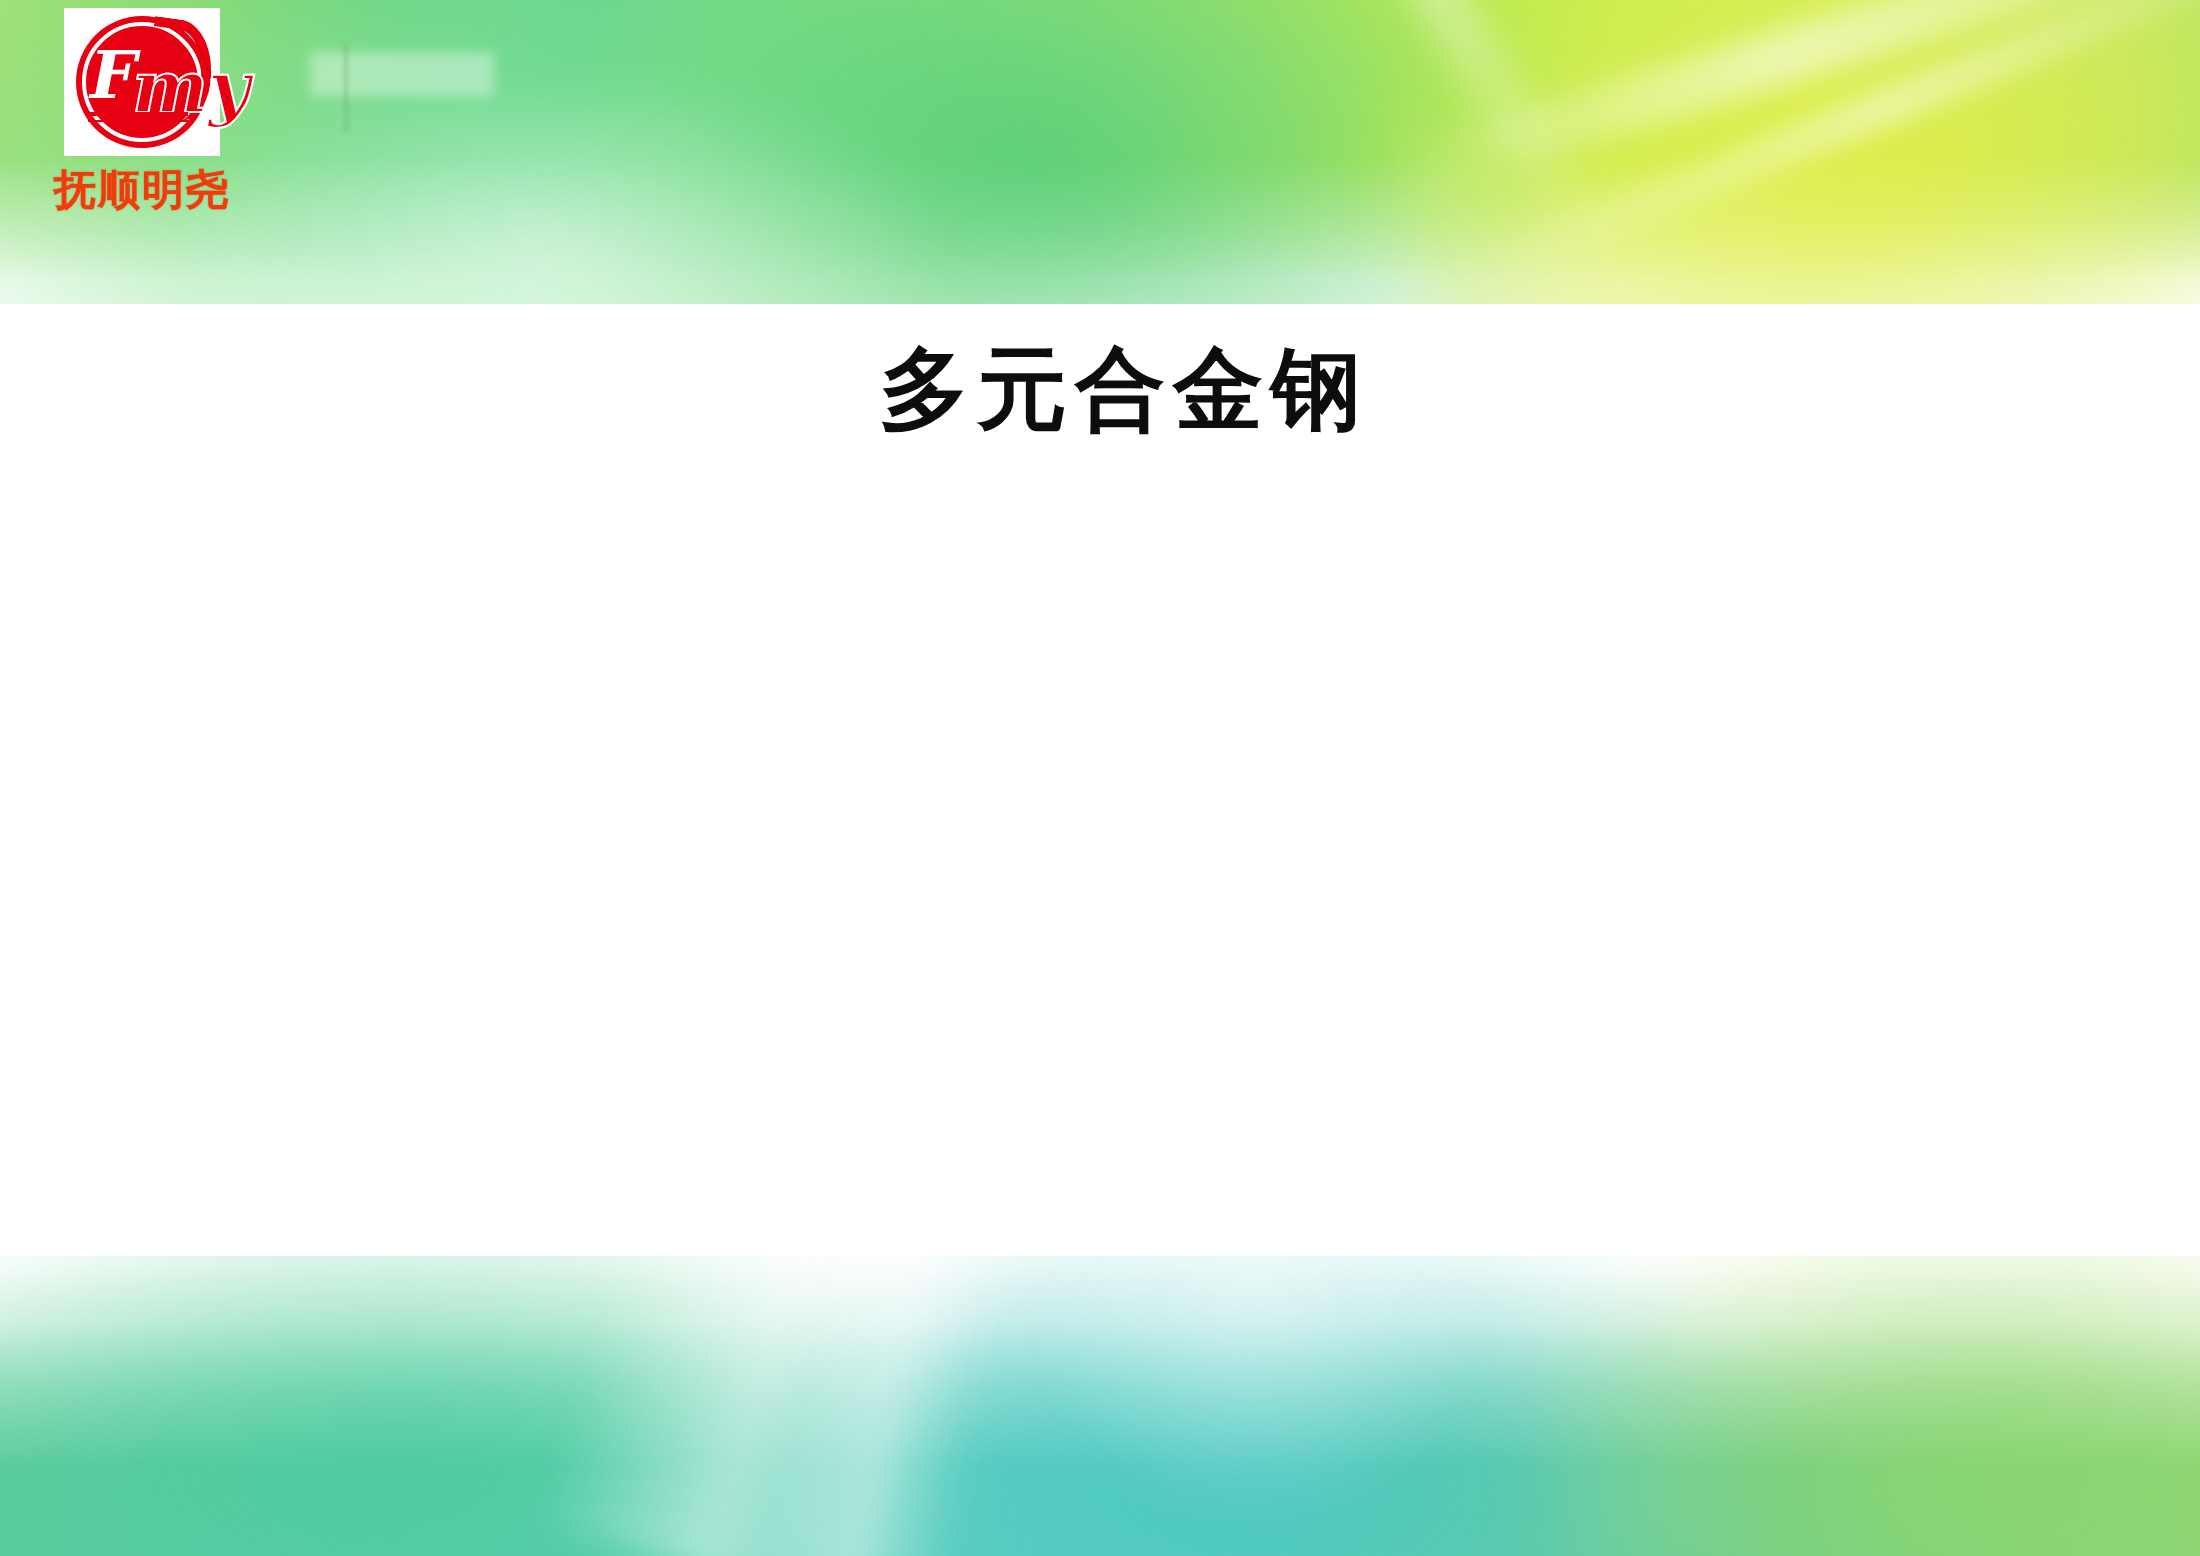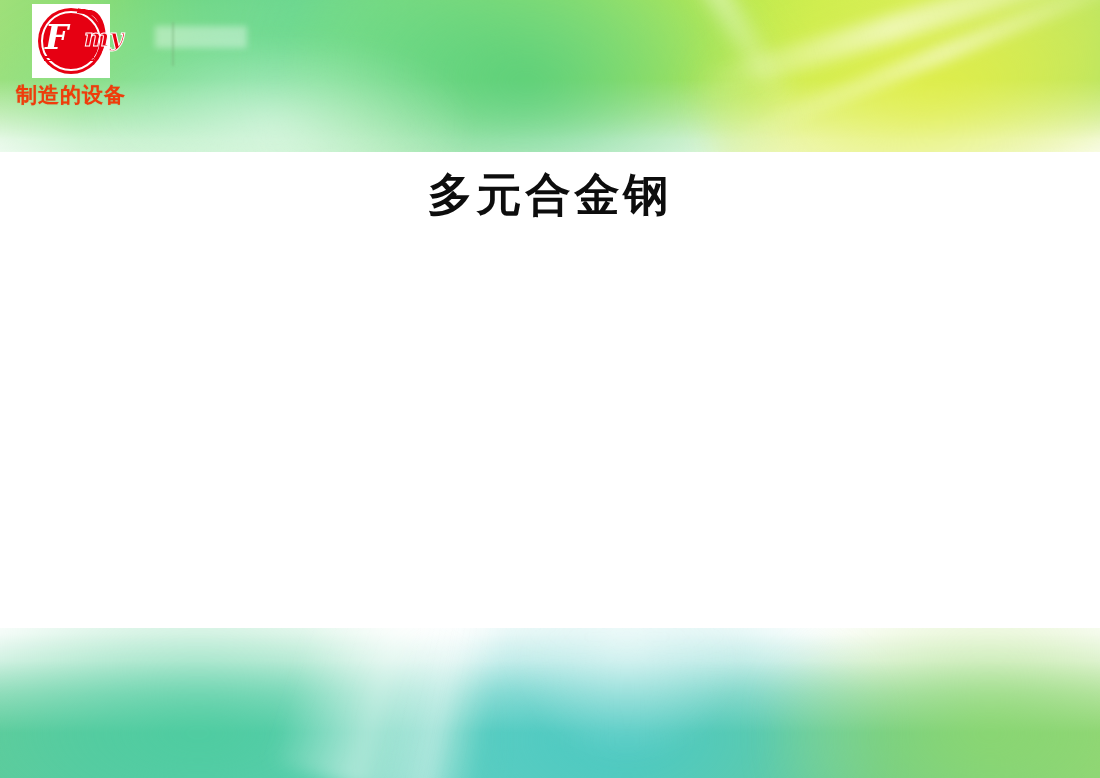--- a/index.html
+++ b/index.html
@@ -270,25 +270,25 @@
     font-weight:bold;
     font-style:italic;
     font-size:33px;
     line-height:1;
     color:#ffffff;
     letter-spacing:-1px;
     z-index:3;
   }
   .logo-my {
     position:absolute;
-    left:52px; top:22px;
+    left:34px; top:22px;
     font-family:"DejaVu Serif","Liberation Serif",serif;
     font-weight:bold;
     font-style:italic;
-    font-size:24px;
+    font-size:36px;
     line-height:1;
     color:#e60012;
     -webkit-text-stroke:1px #ffffff;
     z-index:4;
   }
   .logo-swoosh {
     position:absolute;
     left:42px; top:6px;
     width:32px; height:50px;
     border-right:5px solid #e60012;
@@ -317,21 +317,21 @@
     font-weight:bold;
     color:#f03c0a;
     letter-spacing:1px;
     line-height:1.1;
     text-shadow:0 0 1px rgba(200,40,0,0.4);
   }
 
   
   .content {
     position:absolute;
-    left:0; top:0;
+    left:12px; top:0;
     width:948px; height:778px;
     z-index:10;
   }
   .slide-title {
     position:absolute;
     left:0; top:170px;
     width:1100px;
     text-align:center;
     font-size:45px;
     font-weight:bold;
@@ -383,20 +383,20 @@
 
   <div class="logo-block">
     <div class="logo-tile">
       <div class="logo-ring"></div>
       <div class="logo-swoosh"></div>
       <div class="logo-f">F</div>
       <div class="logo-my">my</div>
       <div class="logo-underline"></div>
       <div class="logo-underline2"></div>
     </div>
-    <div class="logo-caption">制造的设备</div>
+    <div class="logo-caption">抚顺明尧</div>
   </div>
 
   <div class="content">
     <div class="slide-title">多元合金钢</div>
   </div>
 
 </div>
 
 </body></html>

